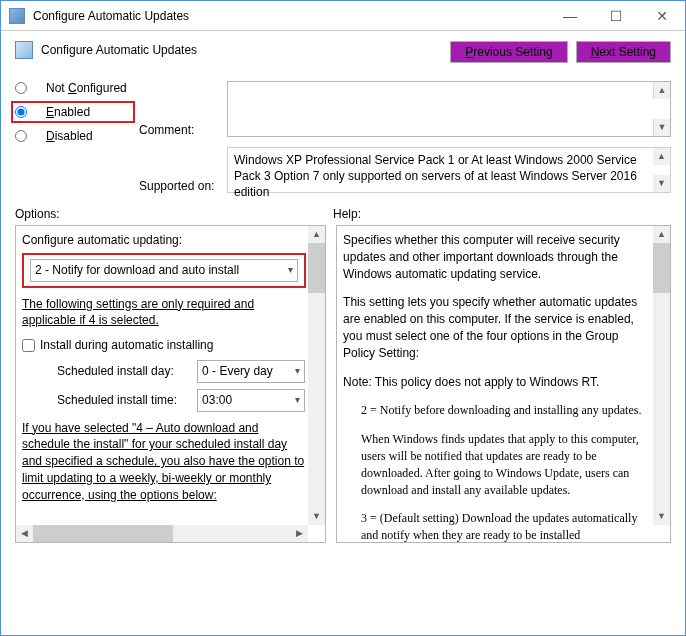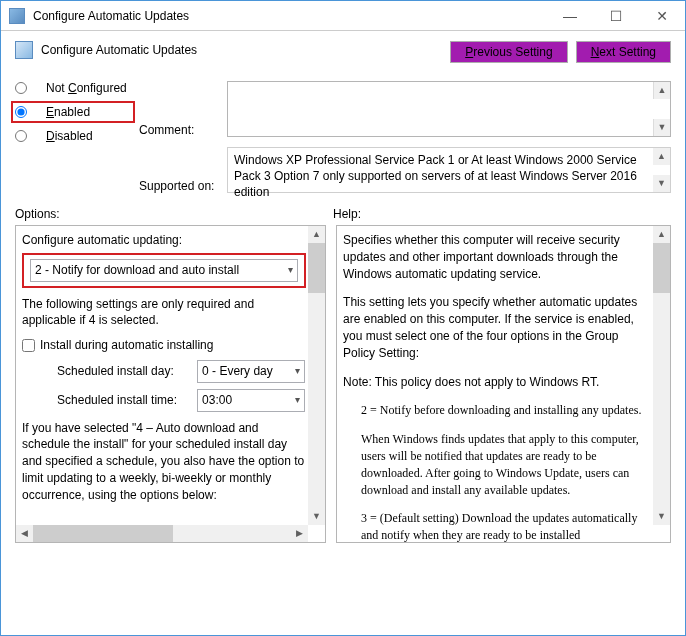--- a/index.html
+++ b/index.html
@@ -116,21 +116,21 @@
 .opt-group { margin-bottom: 8px; }
 .opt-label { margin-bottom: 4px; }
 .opt-select-hl {
   border: 2.5px solid #d32024; padding: 4px 6px; display: inline-block; width: 284px;
 }
 .opt-select {
   width: 100%; border: 1px solid #abadb3; background:#fff; padding: 2px 4px;
   display:flex; justify-content:space-between; align-items:center;
 }
 .opt-select .chev { font-size:10px; color:#555; }
-.opt-desc { margin: 8px 0; }
+.opt-desc { margin: 8px 0; text-decoration: underline; }
 .chk-row { display: flex; align-items: center; gap: 5px; margin: 4px 0; }
 .chk { width:13px; height:13px; }
 .sel-row { display:flex; align-items:center; gap:8px; margin:6px 0;justify-content:flex-end; }
 .sel-lbl { width: 132px; }
 .sel { border:1px solid #abadb3; background:#fff; padding:2px 4px; width:108px; display:flex; justify-content:space-between; align-items:center; }
 .sel .chev { font-size:10px; color:#555; }
 .help-p { margin-bottom: 12px; }
 .help-indent { padding-left: 18px; margin-bottom: 12px; font-family: Liberation Serif, serif; }
 .footer {
   position: absolute; bottom: 8px; right: 14px;

